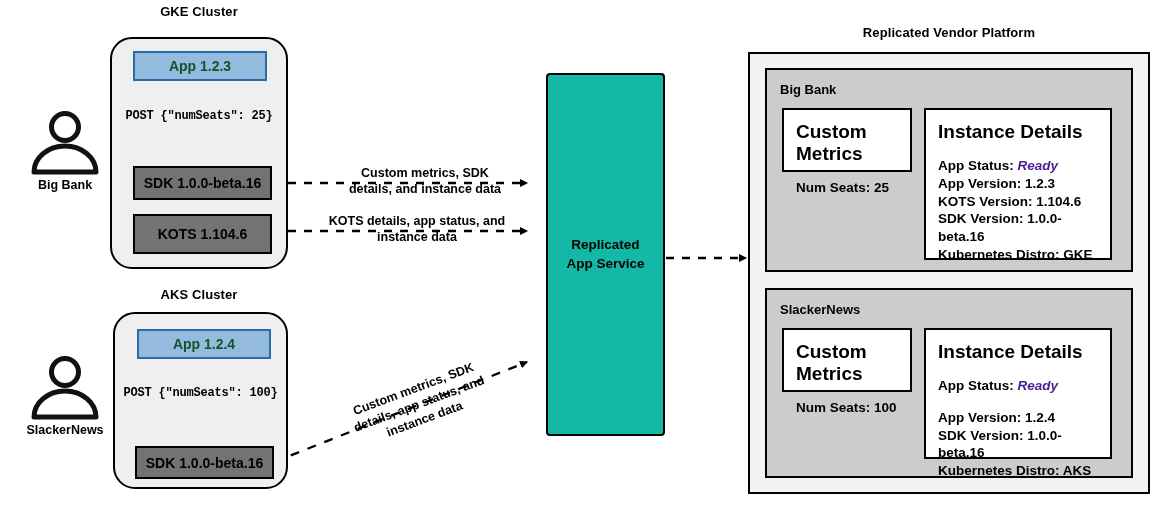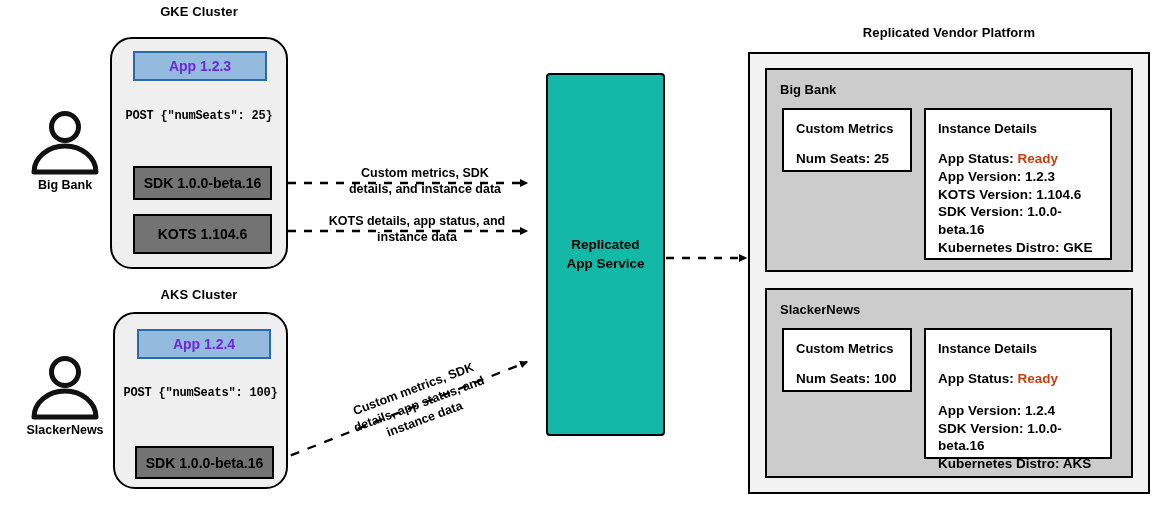--- a/index.html
+++ b/index.html
@@ -12,38 +12,38 @@
   .ttl{font-size:13px;font-weight:bold;text-align:center;letter-spacing:.1px;}
   .mono{font-family:"Liberation Mono",monospace;font-size:12px;font-weight:bold;
         text-align:center;letter-spacing:-.2px;}
 
   
   .cluster{background:#efefef;border:2.2px solid #000;border-radius:22px;}
 
   
   .appbox{background:#94bbdd;border:2.4px solid #2a6aa8;display:flex;
           align-items:center;justify-content:center;}
-  .appbox span{font-size:14px;font-weight:bold;color:#6d28d9;}
+  .appbox span{font-size:14px;font-weight:bold;color:#14532d;}
   .wbox{background:#737373;border:2.2px solid #000;display:flex;
         align-items:center;justify-content:center;}
   .wbox span{font-size:14px;font-weight:bold;}
 
   
   .service{background:#14b8a6;border:2.2px solid #000;border-radius:4px;
            display:flex;align-items:center;justify-content:center;margin-left:17px;}
   .service span{font-size:13.5px;font-weight:bold;text-align:center;line-height:1.35;}
 
   
   .platform{background:#f2f2f2;border:2.4px solid #000;}
   .tenant{background:#cccccc;border:2.4px solid #000;}
   .tenant-name{position:absolute;font-size:13px;font-weight:bold;}
   .card{background:#fff;border:2.4px solid #000;}
-  .card h4{margin:0;font-size:13px;font-weight:bold;}
+  .card h4{margin:0;font-size:19px;font-weight:bold;}
   .card p{margin:0;font-size:13.5px;font-weight:bold;line-height:1.32;}
-  .ok{color:#c2410c;}
+  .ok{color:#4c1d95;font-style:italic;}
   .pad{padding:11px 12px;}
 
   
   .person{position:absolute;}
   .person .cap{font-size:12.5px;font-weight:bold;text-align:center;
                position:absolute;left:50%;transform:translateX(-50%);width:140px;}
 
   
   .conn{position:absolute;font-size:12.5px;font-weight:bold;text-align:center;
         line-height:1.28;}

